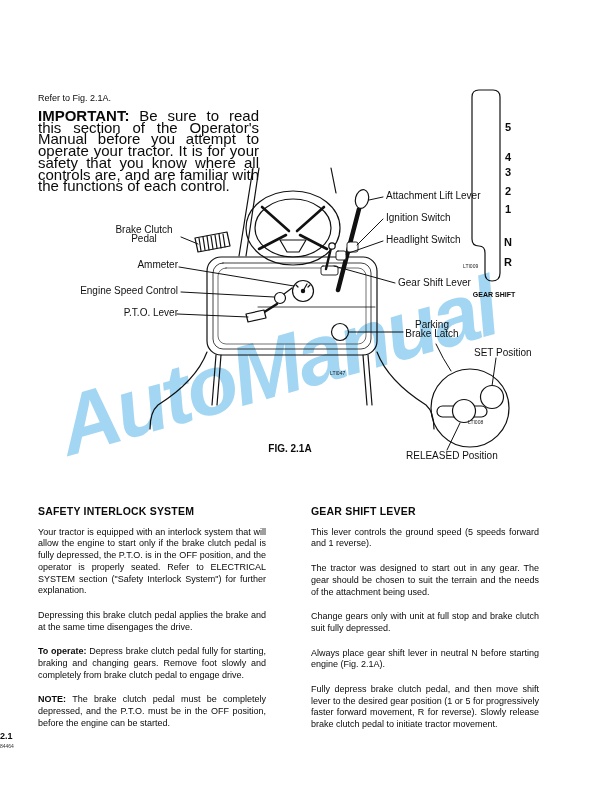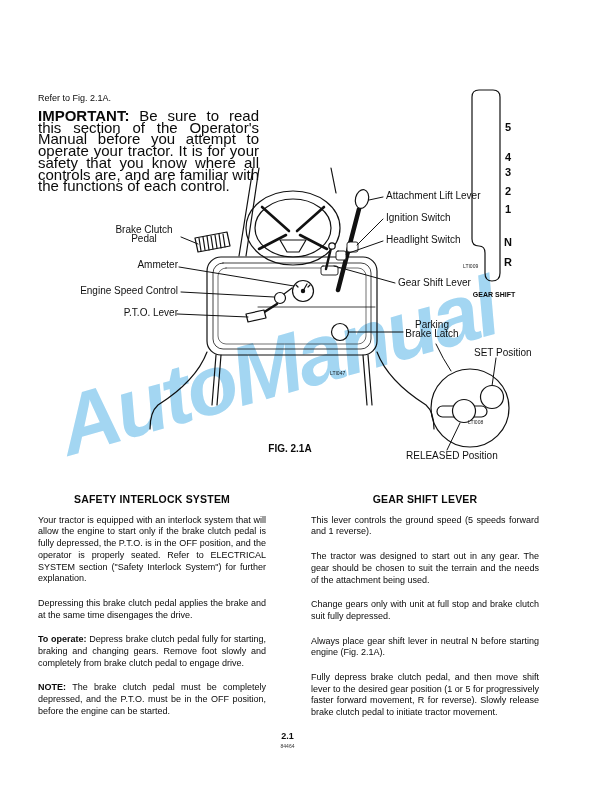--- a/index.html
+++ b/index.html
@@ -20,24 +20,24 @@
   .figure-svg *{vector-effect:non-scaling-stroke;}
   .watermark{
     position:absolute;left:52px;top:318px;z-index:5;
     font-size:84px;font-weight:bold;font-style:italic;letter-spacing:-3px;
     transform:rotate(-16deg);transform-origin:center center;
     mix-blend-mode:multiply;white-space:nowrap;pointer-events:none;
   }
   .col{position:absolute;top:494px;width:228px;font-size:9px;line-height:11.7px;text-align:justify;}
   .col-left{left:38px;}
   .col-right{left:311px;}
-  .col h3{font-size:10.5px;font-weight:bold;margin:0 0 9px 0;text-align:center;letter-spacing:.2px;}
+  .col h3{font-size:10.5px;font-weight:bold;margin:12px 0 9px 0;text-align:left;letter-spacing:.2px;}
   .col h3.h2nd{margin-top:4px;}
   .col p{margin:0 0 13px 0;}
-  .footer{position:absolute;left:0;top:731px;width:575px;text-align:center;z-index:2;}
+  .footer{position:absolute;left:0;top:731px;width:575px;z-index:2;}
   .footer .pgnum{font-size:9px;font-weight:bold;}
   .footer .code{font-size:5px;color:#333;margin-top:2px;}
   .svg-num{font:bold 11px "Liberation Sans",sans-serif;text-anchor:middle;fill:#0a0a0a;}
   .svg-code{font:5px "Liberation Sans",sans-serif;fill:#222;}
   .svg-cap{font:bold 7px "Liberation Sans",sans-serif;text-anchor:middle;fill:#0a0a0a;}
 </style>
 </head>
 <body>
 
 <div class="page">

